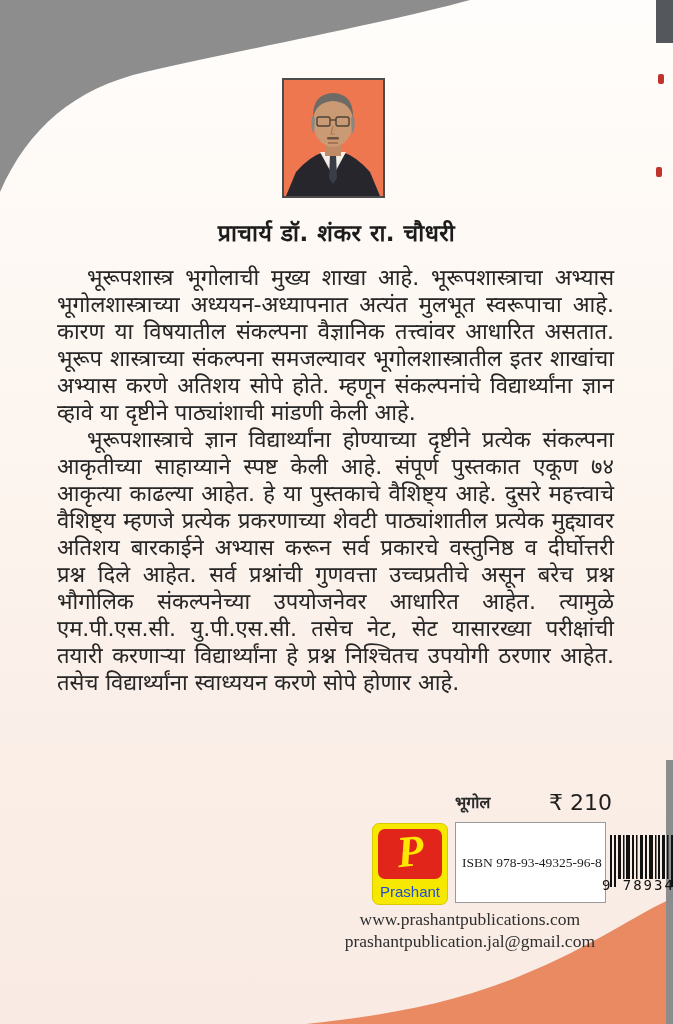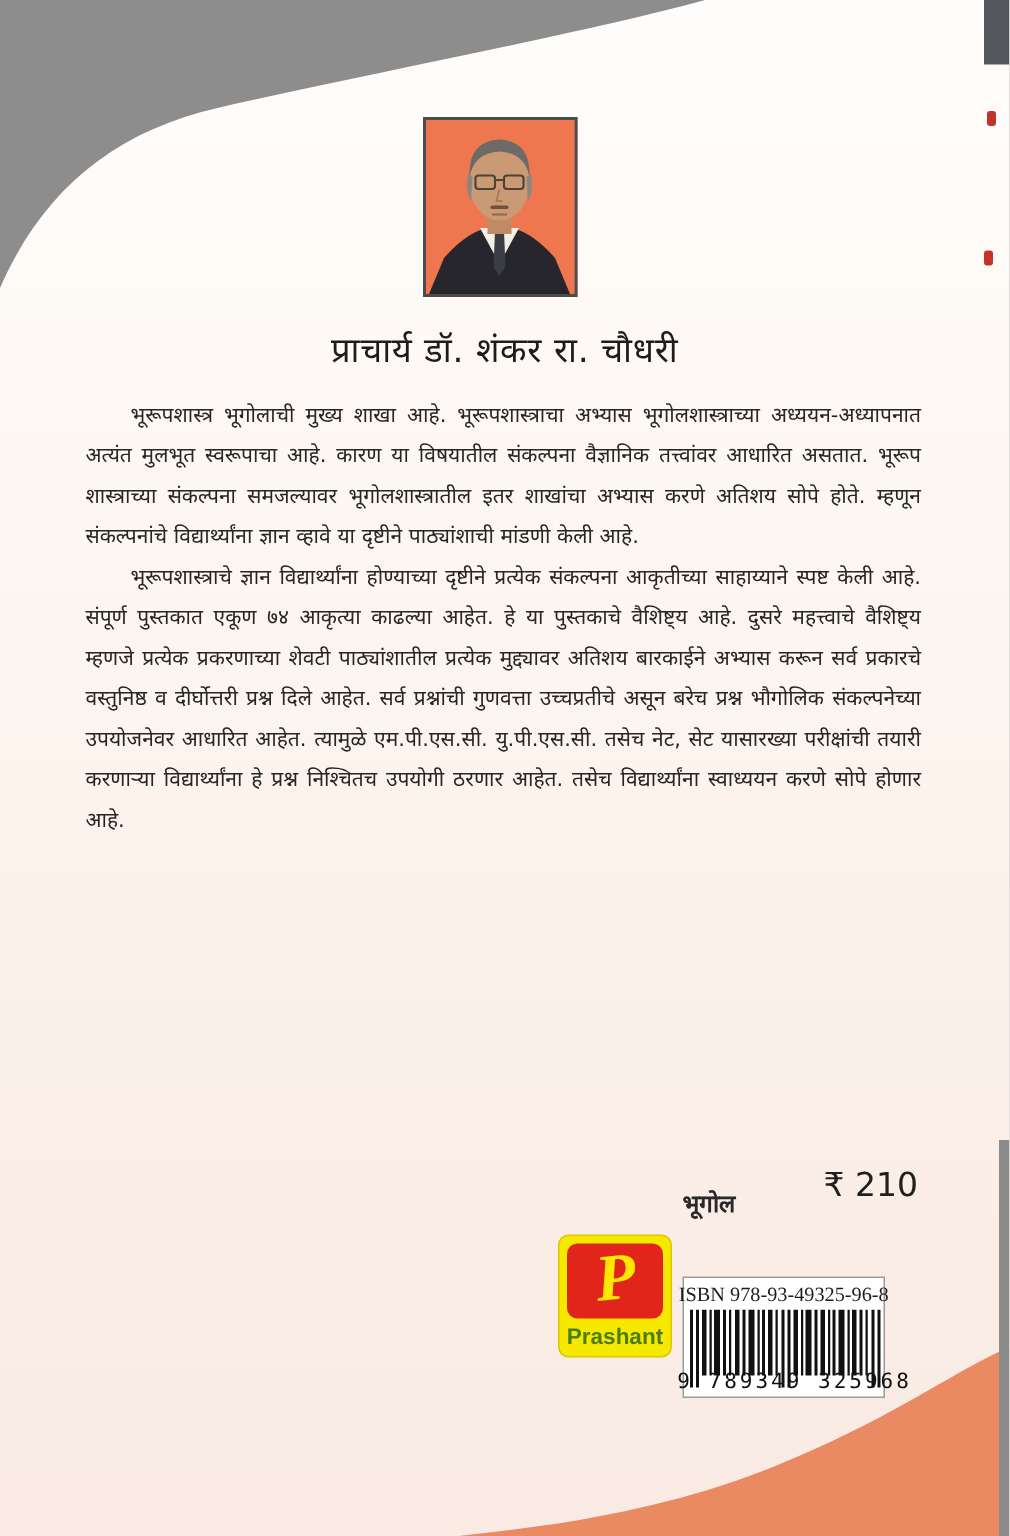--- a/index.html
+++ b/index.html
@@ -20,57 +20,57 @@
   .red-mark.m2 { left:656px; top:167px; }
 
   .photo-frame {
     position:absolute; left:282px; top:78px; width:103px; height:120px;
     border:2px solid #4c4c4c; background:#ef7750;
   }
   .photo-frame svg { display:block; }
 
   .author-name {
     position:absolute; left:0; top:216px; width:100%;
-    text-align:center; font-size:23px; font-weight:400; color:#1c1c1c;
+    text-align:center; font-size:23px; font-weight:700; color:#1c1c1c;
     letter-spacing:0.5px;
   }
 
   .blurb {
     position:absolute; left:57px; top:264px; width:557px;
-    font-size:14px; line-height:27px; color:#262626;
+    font-size:22px; line-height:27px; color:#262626;
     text-align:justify; text-justify:inter-word;
   }
   .blurb p { text-indent:30px; }
 
   .price-row { position:absolute; left:455px; top:789px; width:157px; height:26px; }
   .subject-label { position:absolute; left:0; bottom:2px; font-size:16px; color:#2a2a2a;font-weight:bold; }
-  .price-value { position:absolute; right:0; bottom:12px; font-size:22px; color:#1f1f1f; font-family:"DejaVu Sans", sans-serif; }
+  .price-value { position:absolute; right:0; bottom:0; font-size:22px; color:#1f1f1f; font-family:"DejaVu Sans", sans-serif; }
 
   .publisher-logo {
     position:absolute; left:372px; top:823px; width:76px; height:82px;
     background:#f7e800; border-radius:7px; border:1px solid #d8c900;
     display:flex; flex-direction:column; align-items:center;
   }
   .logo-p-box {
     margin-top:5px; width:64px; height:50px; background:#e1251b; border-radius:7px;
     display:flex; align-items:center; justify-content:center;
   }
   .logo-p-glyph {
     font-family:"Liberation Serif", serif; font-style:italic; font-weight:700;
     font-size:44px; color:#ffe800; line-height:1; transform:translateY(-2px) rotate(-6deg);
   }
   .logo-wordmark {
     flex:1; display:flex; align-items:center;
-    font-family:"Liberation Sans", sans-serif; font-weight:700; font-size:15px; color:#4d7c0f;
+    font-family:"Liberation Sans", sans-serif; font-weight:400; font-size:15px; color:#1d4ed8;
   }
 
   .isbn-box {
-    position:absolute; left:455px; top:822px; width:135px; height:81px;
+    position:absolute; left:455px; top:822px; width:151px; height:81px;
     background:#ffffff; border:1px solid #9a9a9a; padding:3px 6px 2px 6px;
-    display:flex; flex-direction:column; align-items:center;margin-top:29px;
+    display:flex; align-items:center;
   }
   .isbn-label {
     font-family:"Liberation Serif", serif; font-size:13.5px; color:#1d1d1d; white-space:nowrap;
   }
   .barcode-wrap { position:relative; width:142px; height:58px; margin-top:2px; }
   .barcode-wrap svg { position:absolute; left:0; top:0; }
   .barcode-digits {
     position:absolute; left:0; bottom:0; width:100%;
     font-family:"DejaVu Sans Mono", monospace; font-size:14px; color:#111;
     text-align:center; letter-spacing:2px; background:transparent; white-space:nowrap;
@@ -181,14 +181,18 @@
         <rect x="121" y="0" width="2" height="44" fill="#111"></rect>
         <rect x="125" y="0" width="1.5" height="44" fill="#111"></rect>
 
         <rect x="129" y="0" width="2" height="52" fill="#111"></rect>
         <rect x="133" y="0" width="2" height="52" fill="#111"></rect>
       </svg>
       <div class="barcode-digits">9 789349 325968</div>
     </div>
   </div>
 
+  <div class="contact-block">
+    <div>www.prashantpublications.com</div>
+    <div>prashantpublication.jal@gmail.com</div>
+  </div>
 
 </div>
 
 </body></html>

